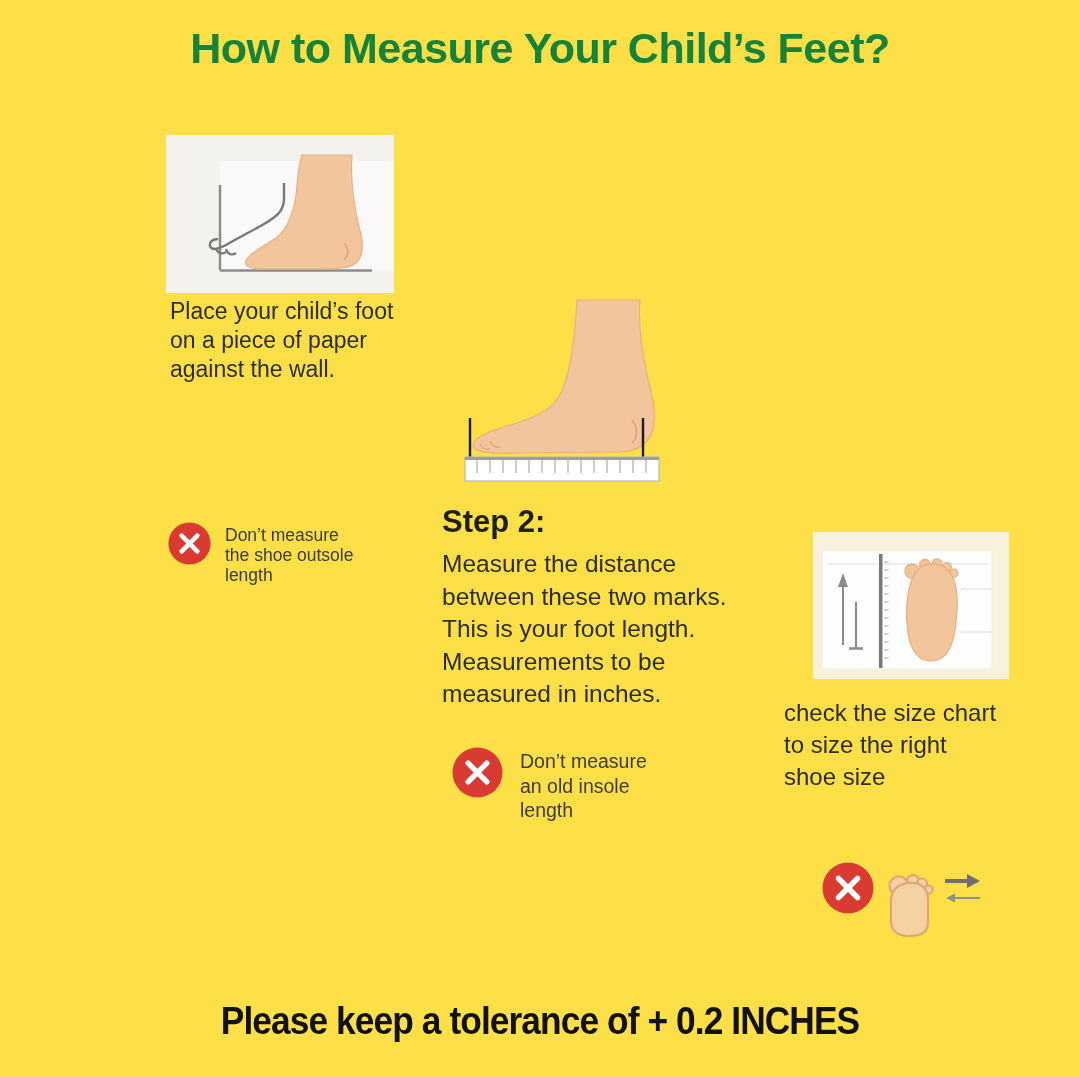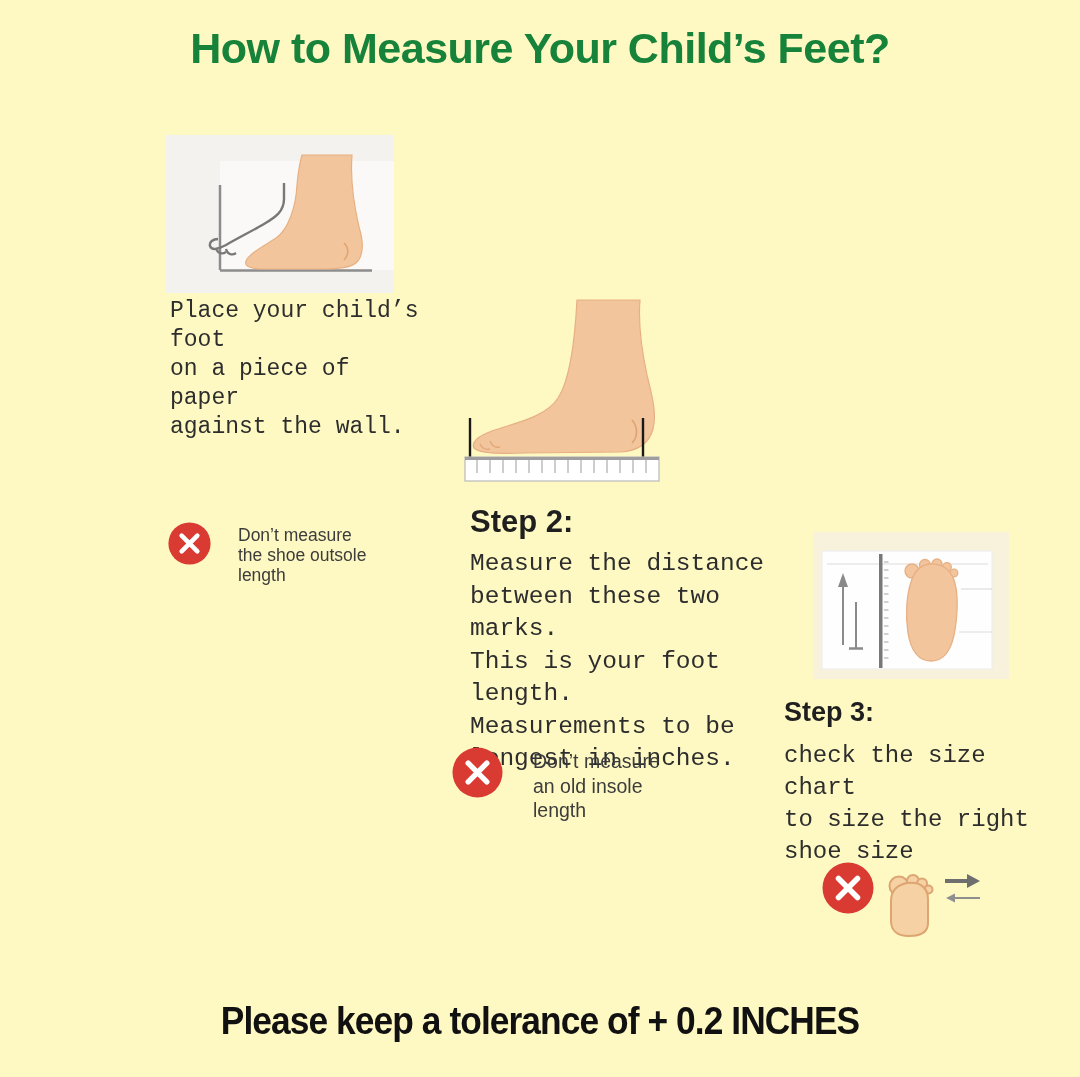--- a/index.html
+++ b/index.html
@@ -1,20 +1,20 @@
 <!DOCTYPE html>
 <html><head>
 <meta charset="utf-8">
 <style>
   html,body{margin:0;padding:0;background:#ffffff;}
   #canvas{
     position:relative;
     width:1080px;
     height:1077px;
-    background:#fef9c3;
+    background:#fde047;
     font-family:"Liberation Sans", sans-serif;
     color:#2d2d2d;
     overflow:hidden;
   }
   .abs{position:absolute;}
 
   .page-title{
     top:24px; left:0; width:100%;
     text-align:center;
     font-size:43px; font-weight:700;
@@ -29,42 +29,41 @@
   }
   .step-text h2{
     margin:0 0 12px 0;
     font-weight:700;
     color:#1f1f1f;
   }
   .step-text p{
     margin:0 0 14px 0;
     white-space:pre-line;
     color:#2d2d2d;
-    font-family:Liberation Mono, monospace;
   }
   .step1-text{left:170px; top:297px; width:262px;}
   .step1-text h2{font-size:27px;}
   .step1-text p{font-size:23px; line-height:29px;}
 
   .step2-illus{left:450px; top:290px; width:270px; height:200px;}
-  .step2-text{left:470px; top:504px; width:330px;}
+  .step2-text{left:442px; top:504px; width:330px;}
   .step2-text h2{font-size:31px; margin-bottom:8px;}
   .step2-text p{font-size:24.5px; line-height:32.5px;}
 
   .step3-illus{left:813px; top:532px; width:196px; height:147px;}
   .step3-text{left:784px; top:697px; width:250px;}
   .step3-text h2{font-size:27px;}
   .step3-text p{font-size:24px; line-height:32px;}
 
   .warning{
     display:flex;
     align-items:flex-start;
   }
   .warning p{
-    margin:16px;
+    margin:3px;
     white-space:pre-line;
     color:#3c3c3c;
   }
   .warning-1{left:168px; top:522px; gap:11px;}
   .warning-1 .xicon{width:43px; height:43px;}
   .warning-1 p{font-size:17.5px; line-height:20px; margin-top:3px;}
 
   .warning-2{left:452px; top:747px; gap:14px;}
   .warning-2 .xicon{width:51px; height:51px;}
   .warning-2 p{font-size:19.5px; line-height:24.5px; margin-top:2px;}
@@ -162,21 +161,21 @@
       </g>
     </svg>
   </div>
 
   <div class="abs step-text step2-text">
     <h2>Step 2:</h2>
     <p>Measure the distance
 between these two marks.
 This is your foot length.
 Measurements to be
-longest in inches.</p>
+measured in inches.</p>
   </div>
 
   <div class="abs warning warning-2">
     <svg class="xicon" viewBox="0 0 52 52">
       <circle cx="26" cy="26" r="25.5" fill="#d93a31"></circle>
       <path d="M16.5,16.5 L35.5,35.5 M35.5,16.5 L16.5,35.5" stroke="#ffffff" stroke-width="5.5" stroke-linecap="round"></path>
     </svg>
     <p>Don’t measure
 an old insole
 length</p>
@@ -221,21 +220,20 @@
         <circle cx="134" cy="35" r="4.3"></circle>
         <circle cx="141" cy="41" r="3.8"></circle>
         <path d="M98,50 C94,62 92,82 95,101 C98,119 106,129 118,129
                  C131,129 139,117 142,98 C145,78 145,60 141,48
                  C137,37 128,31 117,32 C107,33 101,40 98,50 Z"></path>
       </g>
     </svg>
   </div>
 
   <div class="abs step-text step3-text">
-    <h2>Step 3:</h2>
     <p>check the size chart
 to size the right
 shoe size</p>
   </div>
 
   <div class="abs warning warning-3">
     <svg class="xicon" viewBox="0 0 52 52">
       <circle cx="26" cy="26" r="25.5" fill="#d93a31"></circle>
       <path d="M16.5,16.5 L35.5,35.5 M35.5,16.5 L16.5,35.5" stroke="#ffffff" stroke-width="5.5" stroke-linecap="round"></path>
     </svg>

